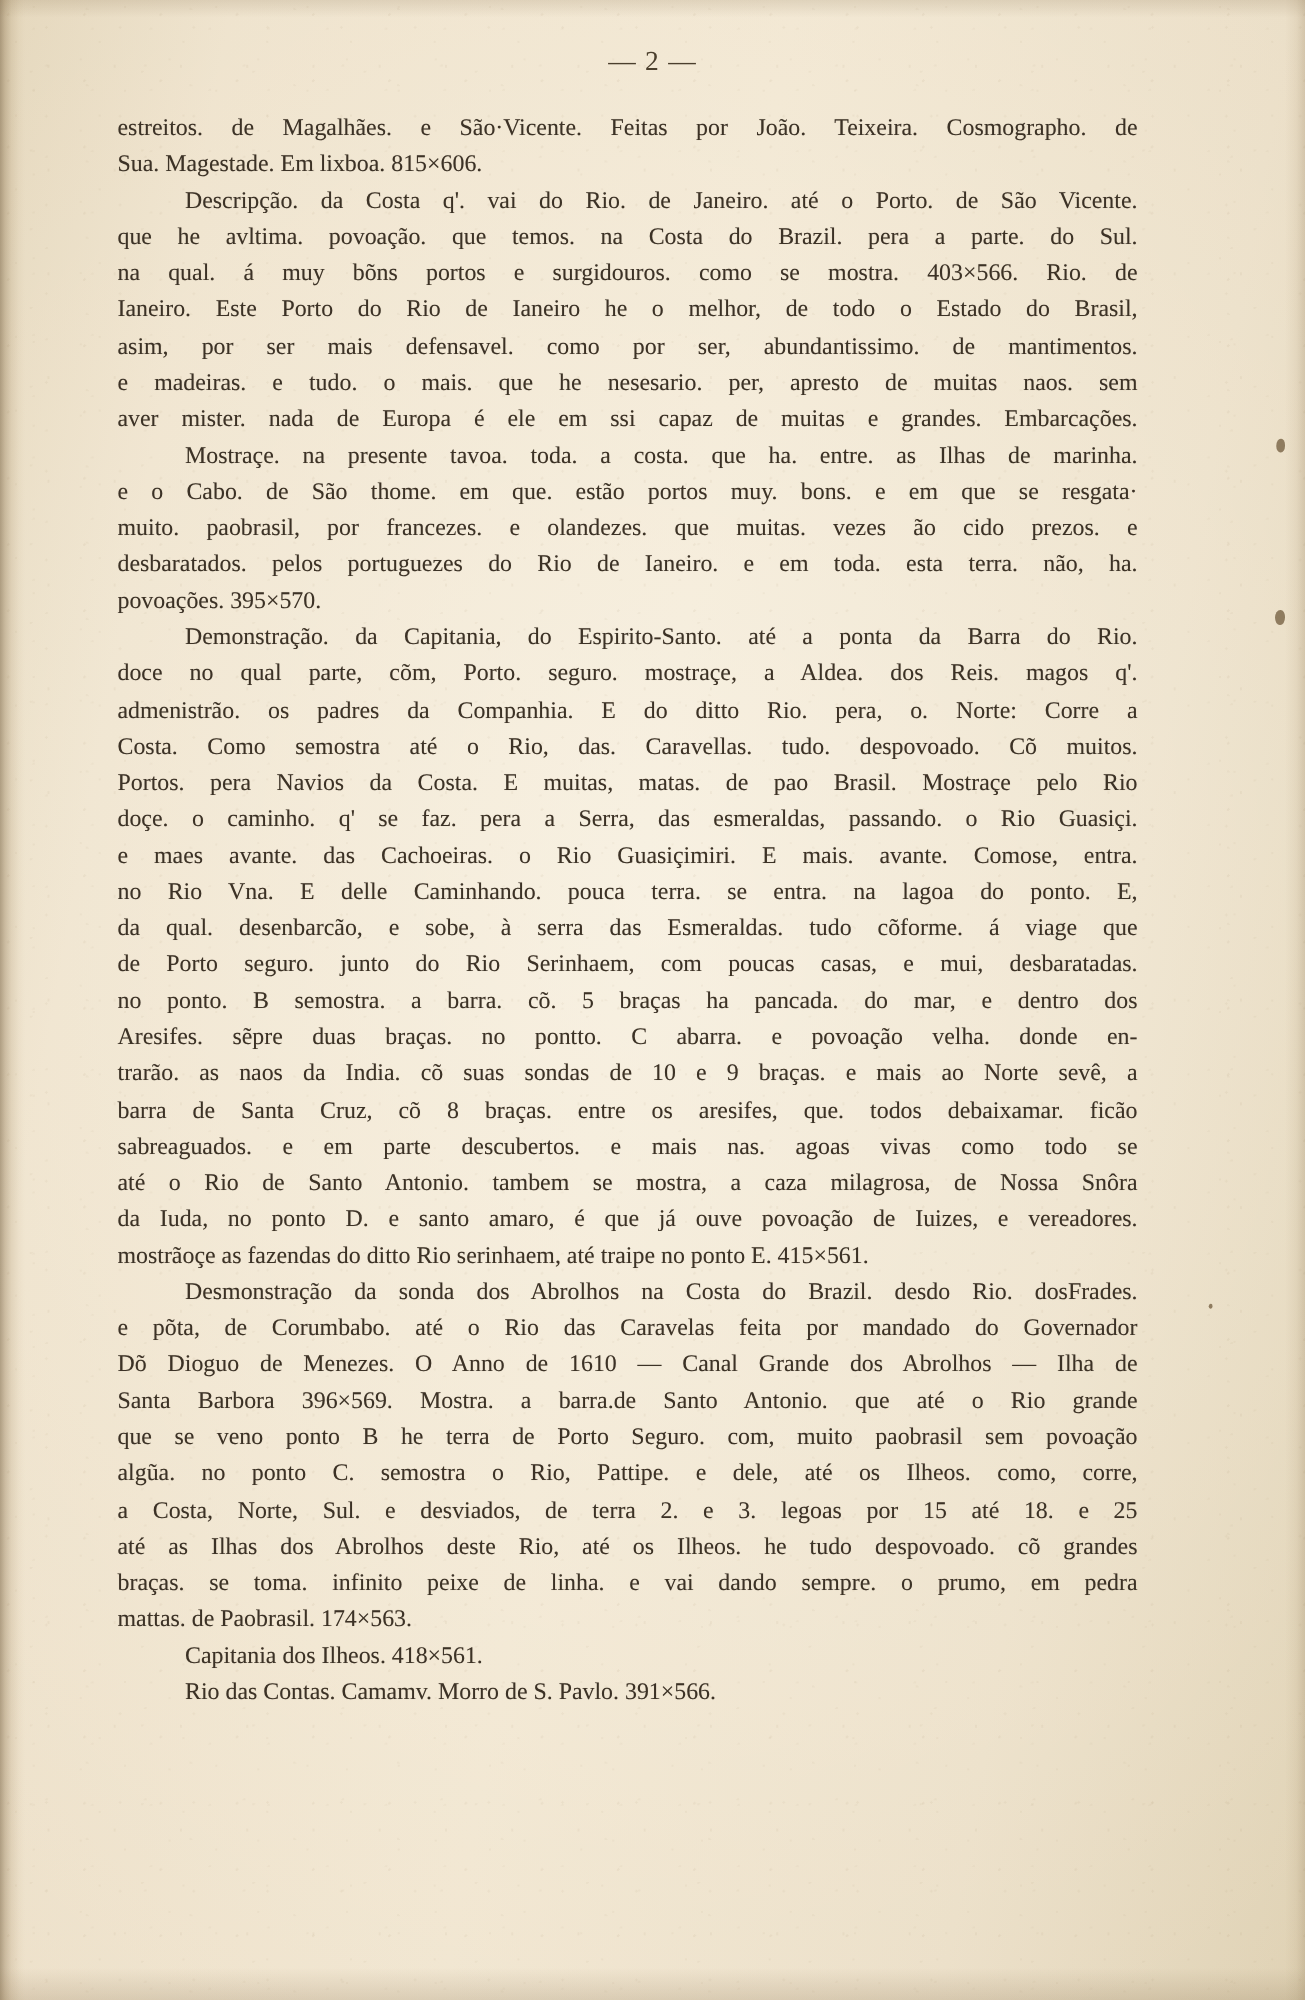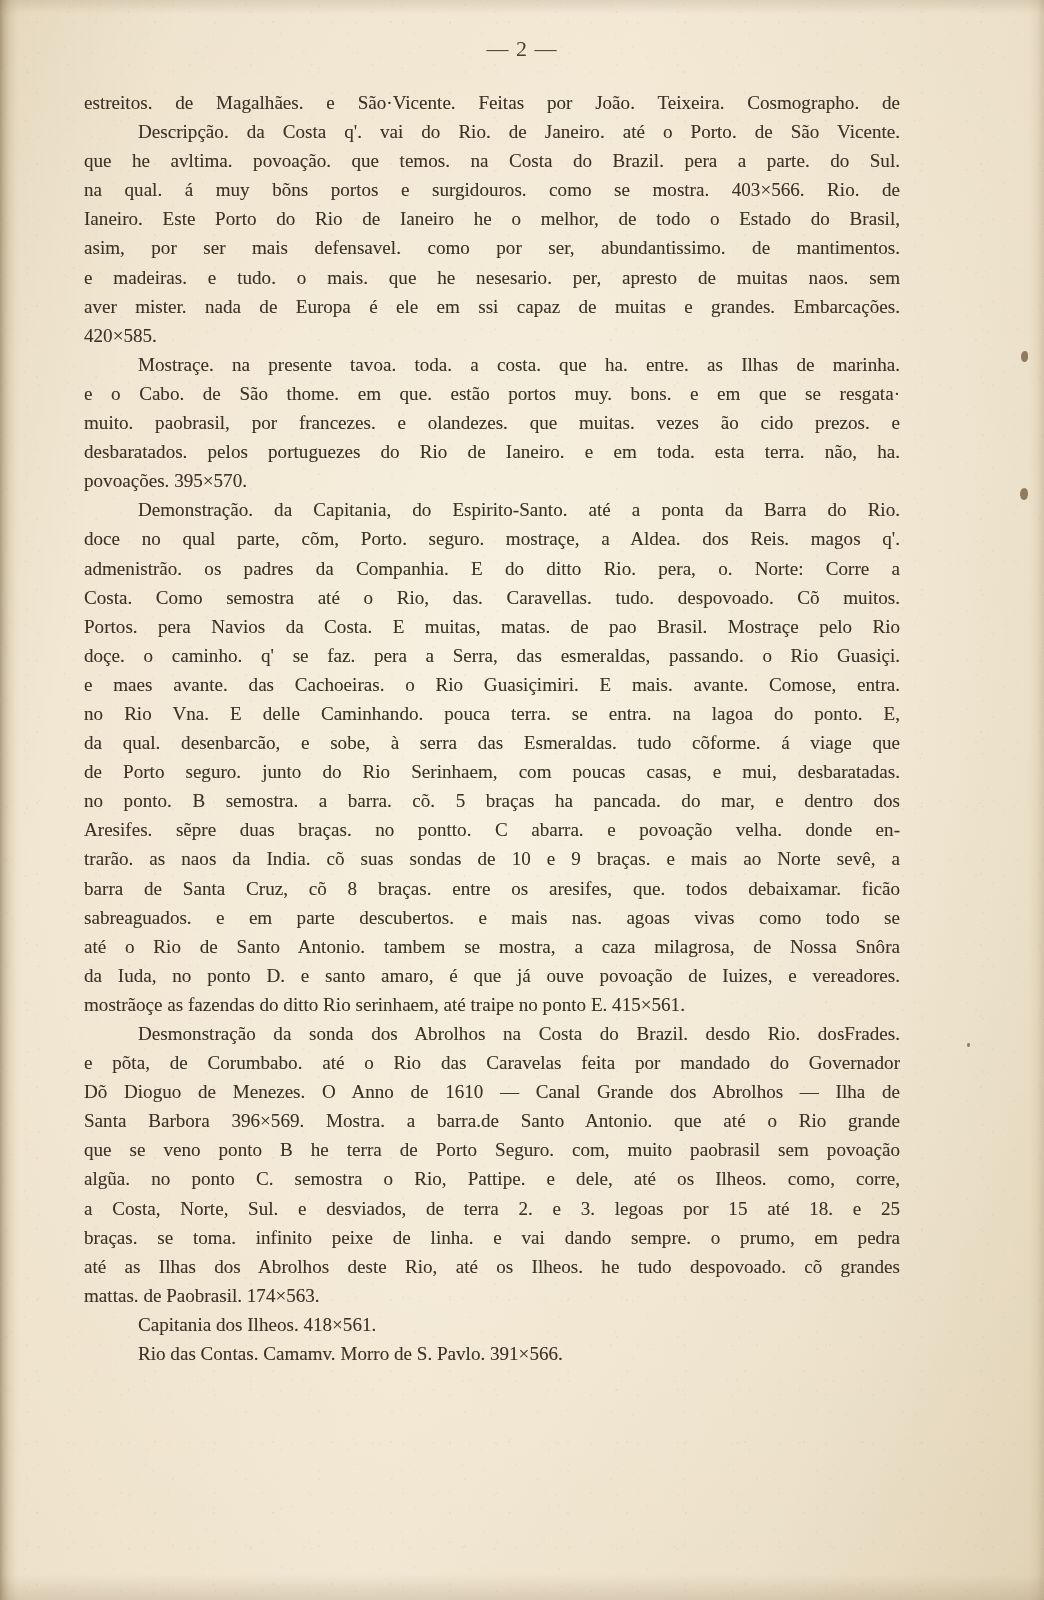--- a/index.html
+++ b/index.html
@@ -99,21 +99,21 @@
     text-align: center;
     font-size: 22px;
     letter-spacing: 1px;
     color: #4b3f2d;
   }
 
   
   #textblock {
     position: absolute;
     top: 88px;
-    left: 84px;
+    left: 94px;
     width: 816px;
     color: #3c3226;
     font-size: 19.1px;
     line-height: 29.1px;
     text-align: justify;
     text-justify: inter-word;
   }
   #textblock p {
     margin: 0;
     text-indent: 0;
@@ -157,30 +157,30 @@
   <div id="left-edge"></div>
   <div id="right-edge"></div>
   <div id="top-edge"></div>
   <div id="bottom-edge"></div>
 
   <div id="folio">— 2 —</div>
 
   <div id="textblock">
       <p>
         <span class="ln">estreitos. de Magalhães. e São·Vicente. Feitas por João. Teixeira. Cosmographo. de</span>
+        <span class="ln last">Sua. Magestade. Em lixboa. 815×606.</span>
       </p>
       <p>
         <span class="ln ind">Descripção. da Costa q'. vai do Rio. de Janeiro. até o Porto. de São  Vicente.</span>
         <span class="ln">que he  avltima. povoação. que temos. na Costa  do Brazil. pera a parte. do Sul.</span>
         <span class="ln">na qual.  á muy bõns portos e  surgidouros.  como se mostra. 403×566. Rio.  de</span>
         <span class="ln">Ianeiro.  Este  Porto  do Rio de Ianeiro he o melhor, de todo o Estado  do Brasil,</span>
         <span class="ln">asim, por  ser  mais defensavel.  como por  ser, abundantissimo. de mantimentos.</span>
         <span class="ln">e madeiras. e  tudo. o mais. que he  nesesario. per, apresto de muitas naos.  sem</span>
         <span class="ln">aver mister. nada de Europa é ele em ssi capaz de muitas e grandes. Embarcações.</span>
-        <span class="ln last">420×585.</span>
       </p>
       <p>
         <span class="ln ind">Mostraçe. na presente tavoa. toda. a costa. que ha. entre. as Ilhas de marinha.</span>
         <span class="ln">e o Cabo. de São  thome. em que. estão portos muy. bons. e em que se resgata·</span>
         <span class="ln">muito. paobrasil, por francezes. e olandezes. que muitas. vezes  ão cido  prezos. e</span>
         <span class="ln">desbaratados. pelos portuguezes do Rio de Ianeiro. e em toda. esta  terra. não, ha.</span>
         <span class="ln last">povoações. 395×570.</span>
       </p>
       <p>
         <span class="ln ind">Demonstração. da Capitania, do Espirito-Santo. até a ponta da Barra do  Rio.</span>
@@ -203,22 +203,22 @@
         <span class="ln last">mostrãoçe as   fazendas do ditto Rio serinhaem, até   traipe no ponto  E.  415×561.</span>
       </p>
       <p>
         <span class="ln ind">Desmonstração da sonda dos Abrolhos na Costa do Brazil. desdo Rio. dosFrades.</span>
         <span class="ln">e  põta, de Corumbabo. até o Rio das Caravelas feita por mandado do Governador</span>
         <span class="ln">Dõ  Dioguo de Menezes. O  Anno  de 1610 — Canal Grande dos Abrolhos — Ilha de</span>
         <span class="ln">Santa Barbora 396×569. Mostra. a barra.de Santo Antonio. que até o Rio  grande</span>
         <span class="ln">que se veno ponto B  he terra de Porto Seguro. com, muito paobrasil sem povoação</span>
         <span class="ln">algũa. no ponto C. semostra  o Rio, Pattipe.  e dele, até  os Ilheos. como, corre,</span>
         <span class="ln">a Costa, Norte, Sul. e  desviados, de  terra 2.  e  3.  legoas  por 15  até 18. e 25</span>
+        <span class="ln">até as Ilhas dos Abrolhos deste Rio, até os Ilheos. he tudo despovoado. cõ grandes</span>
         <span class="ln">braças. se toma. infinito peixe de linha. e vai dando  sempre. o prumo, em pedra</span>
-        <span class="ln">até as Ilhas dos Abrolhos deste Rio, até os Ilheos. he tudo despovoado. cõ grandes</span>
         <span class="ln last">mattas. de Paobrasil. 174×563.</span>
       </p>
       <p>
         <span class="ln last ind">Capitania dos Ilheos. 418×561.</span>
       </p>
       <p>
         <span class="ln last ind">Rio das Contas. Camamv. Morro de S. Pavlo. 391×566.</span>
       </p>
     </div>
 

